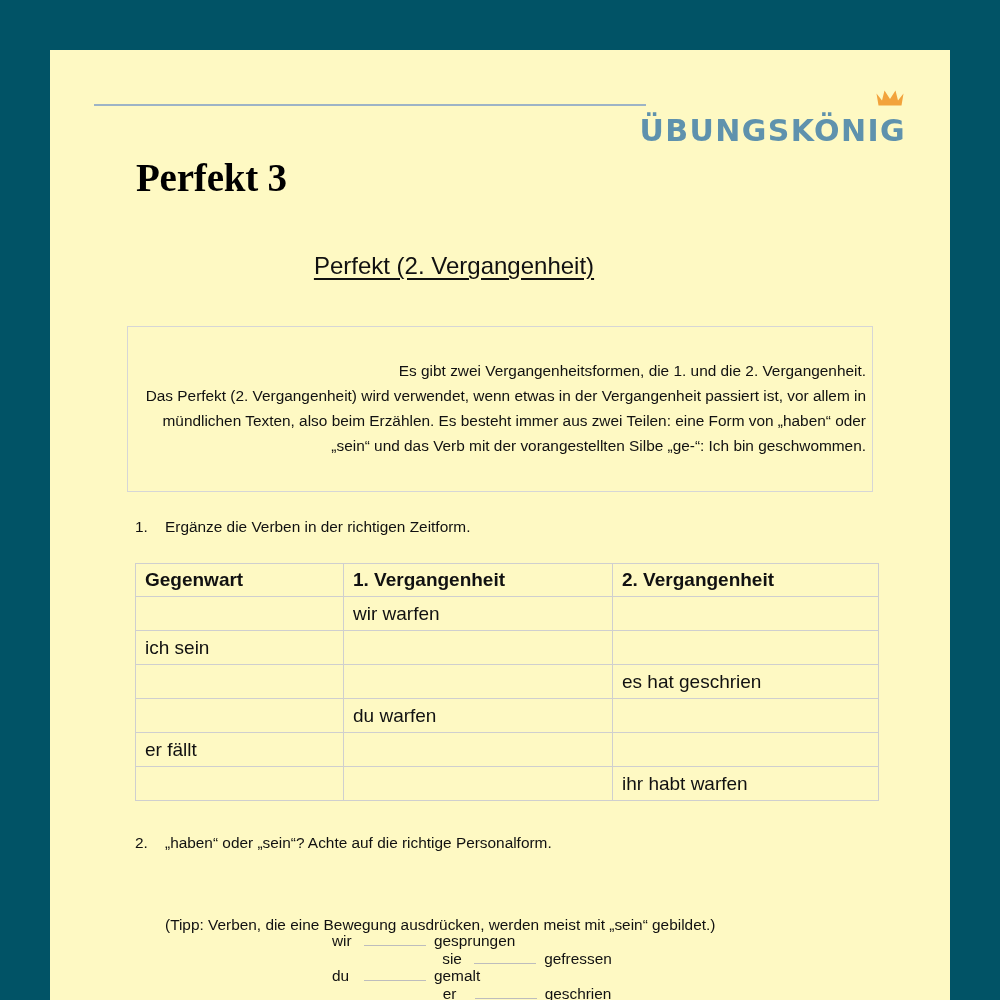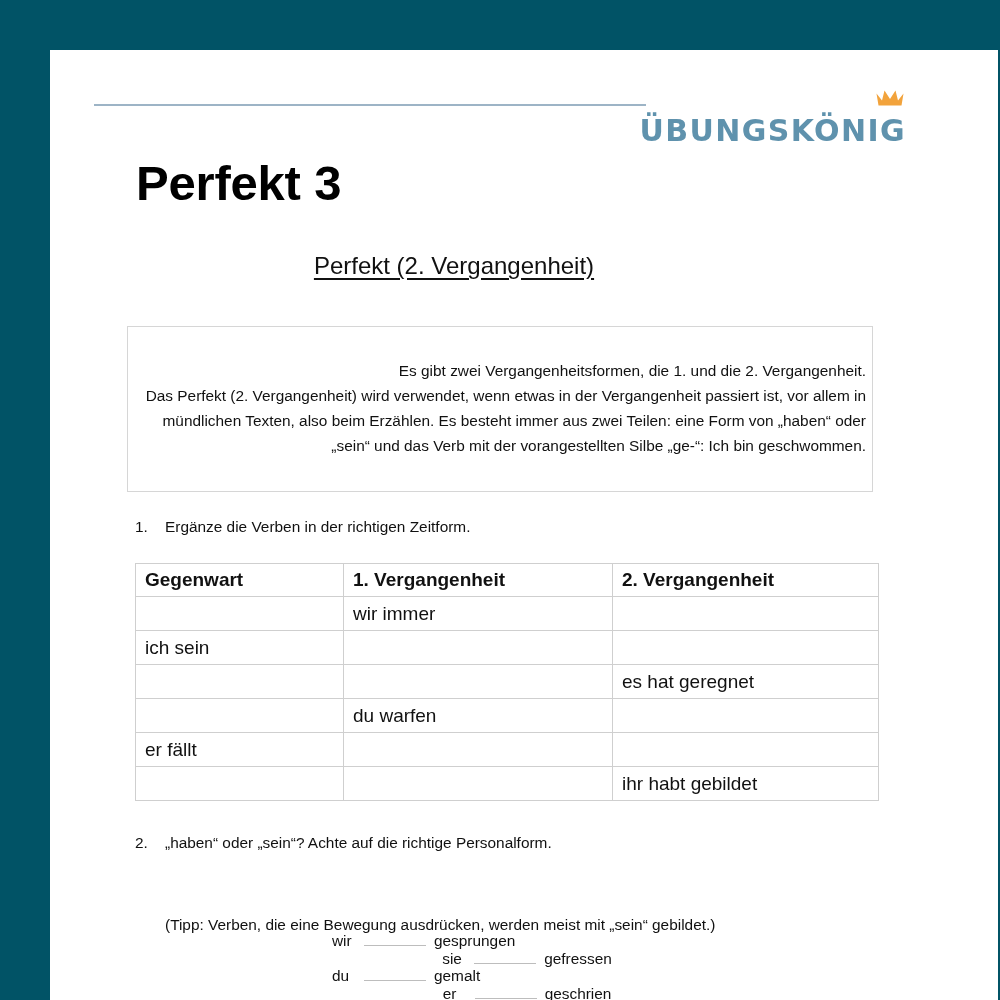--- a/index.html
+++ b/index.html
@@ -13,23 +13,22 @@
     font-family: "Liberation Sans", sans-serif;
     overflow: hidden;
   }
 
   #page {
     position: absolute;
     left: 50px;
     top: 50px;
     width: 900px;
     height: 950px;
-    background: #ffffff;
+    background: #fef9c3;
     overflow: hidden;
-    padding-left: 48px;
   }
 
   
   #header {
     position: absolute;
     left: 44px;
     top: 38px;
     width: 812px;
     height: 72px;
   }
@@ -64,25 +63,25 @@
     top: -2px;
     width: 30px;
     height: 22px;
   }
 
   
   #doc-title {
     position: absolute;
     left: 86px;
     top: 105px;
-    font-size: 49px;
+    font-size: 39px;
     font-weight: bold;
     color: #000;
     letter-spacing: -0.2px;
-    font-family: Liberation Sans, sans-serif;
+    font-family: Liberation Serif, serif;
   }
   #sub-title {
     position: absolute;
     left: 0;
     top: 202px;
     width: 808px;
     text-align: center;
     font-size: 24px;
     color: #111;
     text-decoration: underline;
@@ -225,47 +224,47 @@
     <thead>
       <tr>
         <th>Gegenwart</th>
         <th>1. Vergangenheit</th>
         <th>2. Vergangenheit</th>
       </tr>
     </thead>
     <tbody id="verb-table-body">
         <tr>
           <td></td>
-          <td>wir immer</td>
+          <td>wir warfen</td>
           <td></td>
         </tr>
         <tr>
           <td>ich sein</td>
           <td></td>
           <td></td>
         </tr>
         <tr>
           <td></td>
           <td></td>
-          <td>es hat geregnet</td>
+          <td>es hat geschrien</td>
         </tr>
         <tr>
           <td></td>
           <td>du warfen</td>
           <td></td>
         </tr>
         <tr>
           <td>er fällt</td>
           <td></td>
           <td></td>
         </tr>
         <tr>
           <td></td>
           <td></td>
-          <td>ihr habt gebildet</td>
+          <td>ihr habt warfen</td>
         </tr>
       </tbody>
   </table>
 
   <div class="task" id="task-2">
     <span class="task-num">2.</span>
     <span>„haben“ oder „sein“? Achte auf die richtige Personalform.</span>
   </div>
   <div id="task-2-hint">(Tipp: Verben, die eine Bewegung ausdrücken, werden meist mit „sein“ gebildet.)</div>
 

